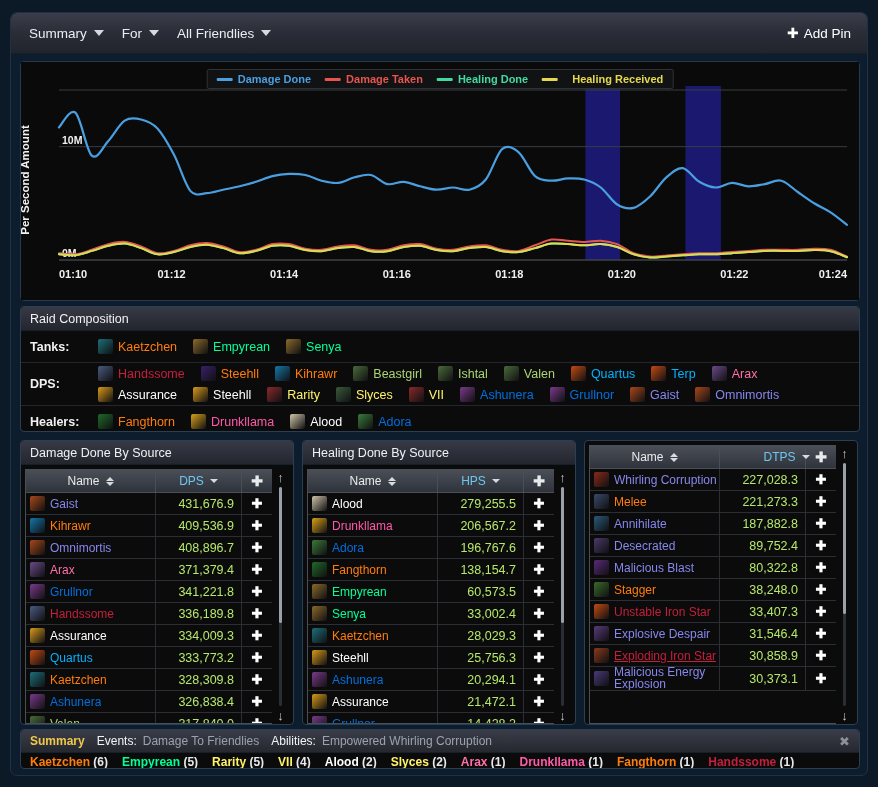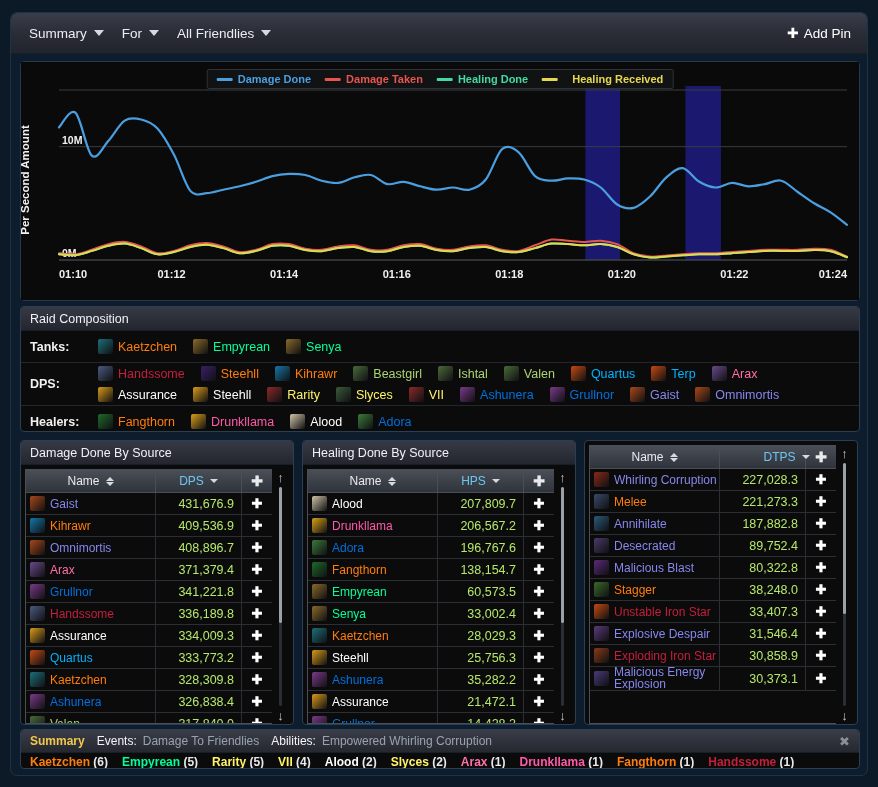--- a/index.html
+++ b/index.html
@@ -509,21 +509,21 @@
                 <span style="color: rgb(110, 198, 240);">HPS</span>
                 <span class="ar-dn"></span>
               </div>
               <div class="hcell hplus">✚</div>
             </div>
             <div class="drow">
               <div class="dname">
                 <i class="cicon" style="background: linear-gradient(135deg, rgb(207, 196, 168), rgb(16, 16, 18));"></i>
                 <span class="nm" style="color: rgb(255, 255, 255);">Alood</span>
               </div>
-              <div class="dval">207,809.7</div>
+              <div class="dval">279,255.5</div>
               <div class="dplus">✚</div>
             </div>
             <div class="drow">
               <div class="dname">
                 <i class="cicon" style="background: linear-gradient(135deg, rgb(216, 160, 26), rgb(16, 16, 18));"></i>
                 <span class="nm" style="color: rgb(255, 90, 168);">Drunkllama</span>
               </div>
               <div class="dval">206,567.2</div>
               <div class="dplus">✚</div>
             </div>
@@ -573,21 +573,21 @@
                 <span class="nm" style="color: rgb(255, 255, 255);">Steehll</span>
               </div>
               <div class="dval">25,756.3</div>
               <div class="dplus">✚</div>
             </div>
             <div class="drow">
               <div class="dname">
                 <i class="cicon" style="background: linear-gradient(135deg, rgb(122, 58, 138), rgb(16, 16, 18));"></i>
                 <span class="nm" style="color: rgb(0, 112, 222);">Ashunera</span>
               </div>
-              <div class="dval">35,282.2</div>
+              <div class="dval">20,294.1</div>
               <div class="dplus">✚</div>
             </div>
             <div class="drow">
               <div class="dname">
                 <i class="cicon" style="background: linear-gradient(135deg, rgb(216, 154, 26), rgb(16, 16, 18));"></i>
                 <span class="nm" style="color: rgb(255, 255, 255);">Assurance</span>
               </div>
               <div class="dval">21,472.1</div>
               <div class="dplus">✚</div>
             </div>
@@ -686,21 +686,21 @@
               <div class="dname">
                 <i class="cicon" style="background: linear-gradient(135deg, rgb(90, 58, 122), rgb(16, 16, 18));"></i>
                 <span class="nm" style="color: rgb(135, 135, 237);">Explosive Despair</span>
               </div>
               <div class="dval">31,546.4</div>
               <div class="dplus">✚</div>
             </div>
             <div class="drow">
               <div class="dname">
                 <i class="cicon" style="background: linear-gradient(135deg, rgb(138, 58, 26), rgb(16, 16, 18));"></i>
-                <span class="nm" style="color: rgb(196, 31, 59);">Exploding Iron Star</span>
+                <span class="nm" style="color: rgb(196, 31, 59); text-decoration: underline;">Exploding Iron Star</span>
               </div>
               <div class="dval">30,858.9</div>
               <div class="dplus">✚</div>
             </div>
             <div class="drow">
               <div class="dname wrap">
                 <i class="cicon" style="background: linear-gradient(135deg, rgb(74, 58, 122), rgb(16, 16, 18));"></i>
                 <span class="nm" style="color: rgb(135, 135, 237);">Malicious Energy Explosion</span>
               </div>
               <div class="dval">30,373.1</div>

